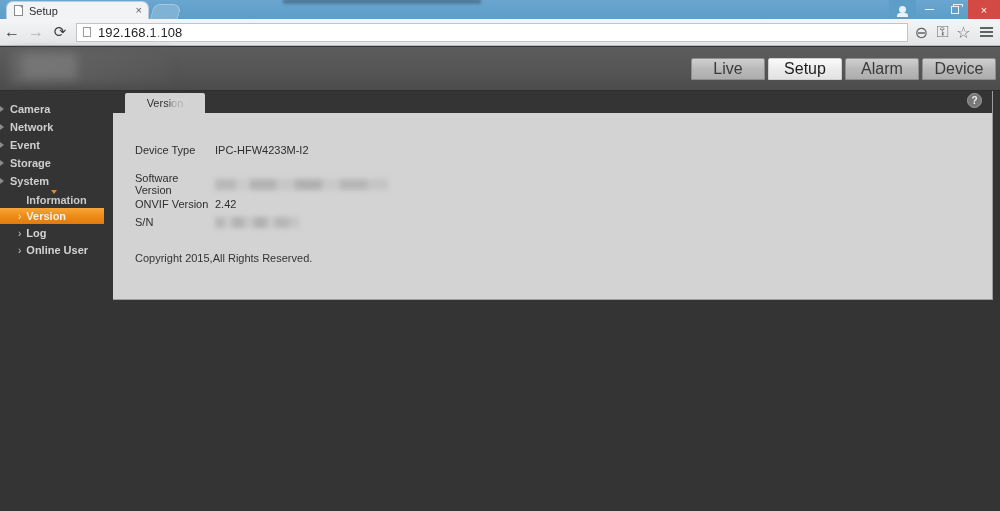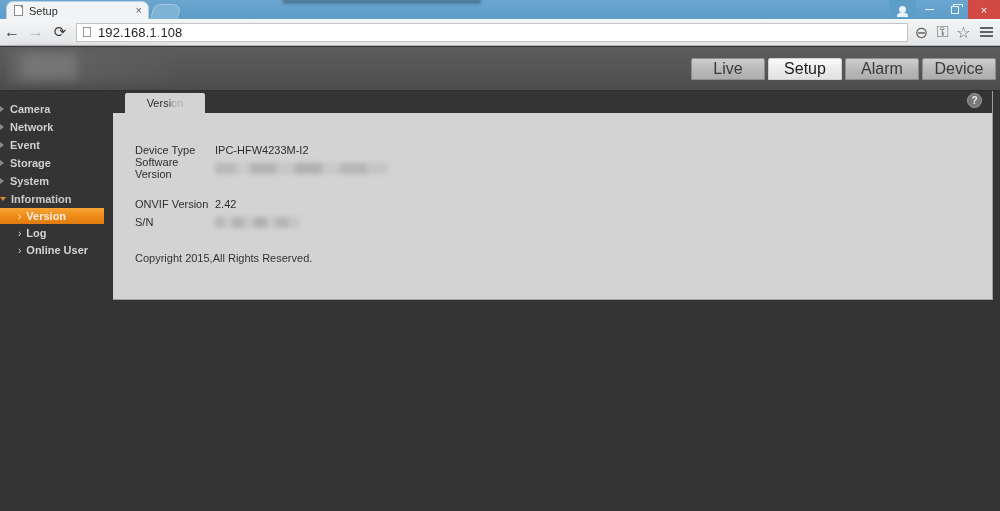--- a/index.html
+++ b/index.html
@@ -158,21 +158,21 @@
   }
   .side-item .arrow {
     width: 0; height: 0; margin-right: 6px;
     border-left: 4px solid #8a8a8a;
     border-top: 3px solid transparent; border-bottom: 3px solid transparent;
   }
   .side-item.open .arrow {
     border-left: 3px solid transparent; border-right: 3px solid transparent;
     border-top: 4px solid #e08a28; border-bottom: none; margin-right: 5px;
   }
-  .side-item.open { color: #c9c9c9; }
+  .side-item.open { color: #c9c9c9; flex-direction: column; }
   .sub-item {
     height: 16px; display: flex; align-items: center;
     padding-left: 18px; font-size: 11px; font-weight: bold;
     color: #d4d4d4; margin-bottom: 1px;
   }
   .sub-item .chev { font-size: 10px; color: #cfcfcf; margin-right: 5px; font-weight: normal; }
   .sub-item.selected {
     background: linear-gradient(180deg, #f7a637 0%, #ef8c18 50%, #e07c0d 100%);
     color: #f7eee4; width: 104px;
   }
@@ -334,21 +334,21 @@
       <div class="help-icon">?</div>
     </div>
 
     <div class="panel-body">
 
       <div class="info-row" style="top:28px">
         <span class="info-label">Device Type</span>
         <span class="info-value">IPC-HFW4233M-I2</span>
       </div>
 
-      <div class="info-row" style="top:46px">
+      <div class="info-row" style="top:62px">
         <span class="info-label">Software Version</span>
         <span class="redact" style="width:173px"></span>
       </div>
 
 
       <div class="info-row" style="top:82px">
         <span class="info-label">ONVIF Version</span>
         <span class="info-value">2.42</span>
       </div>
 

